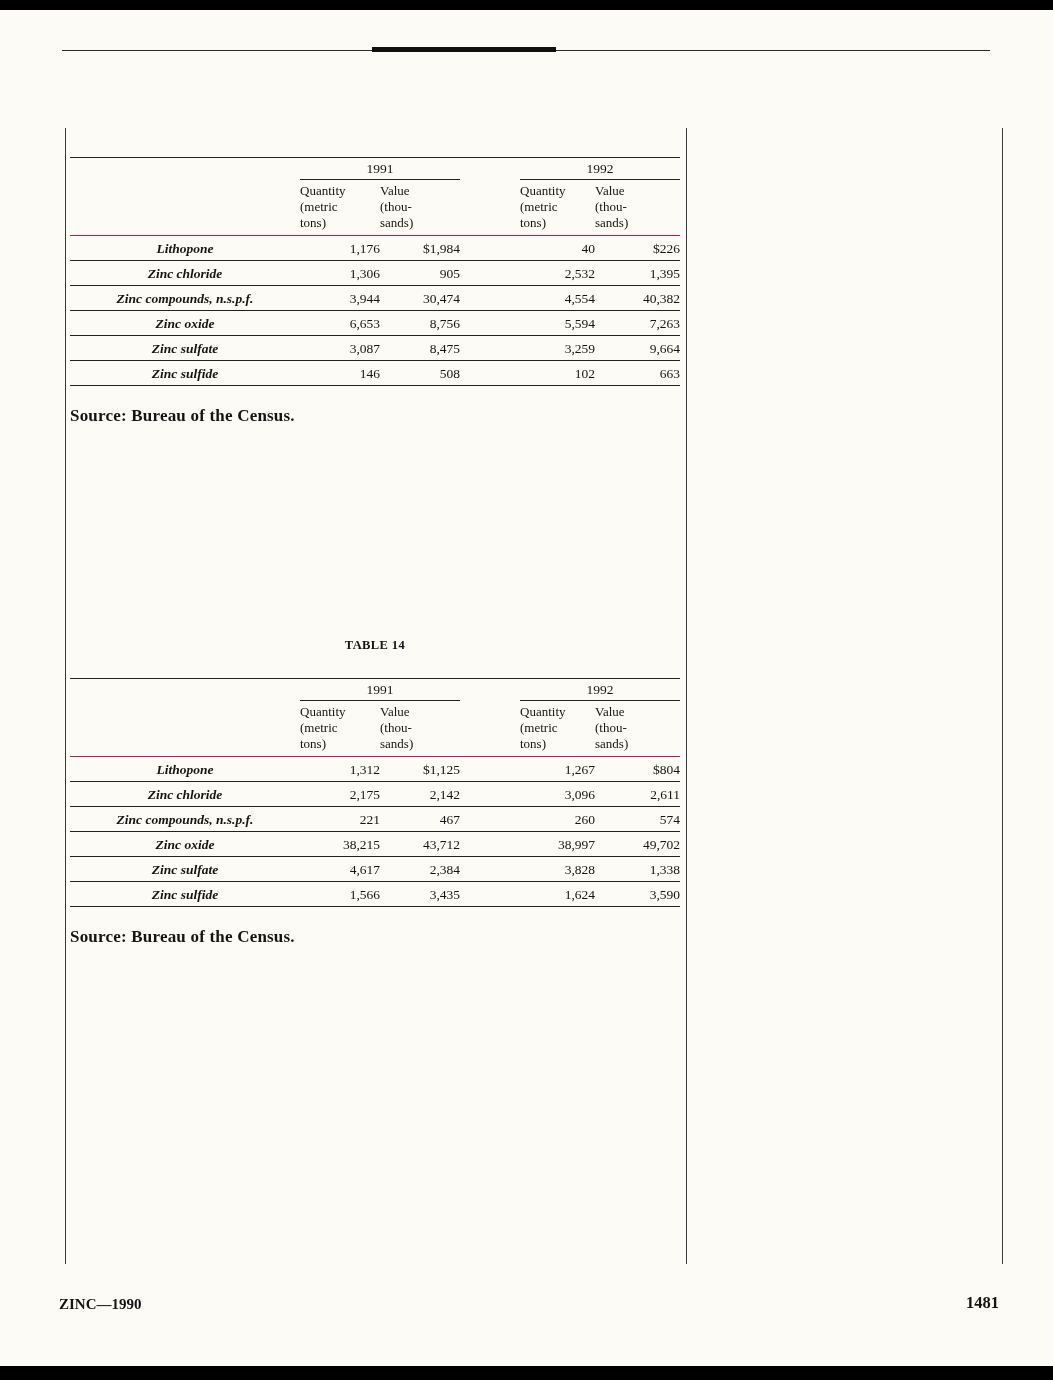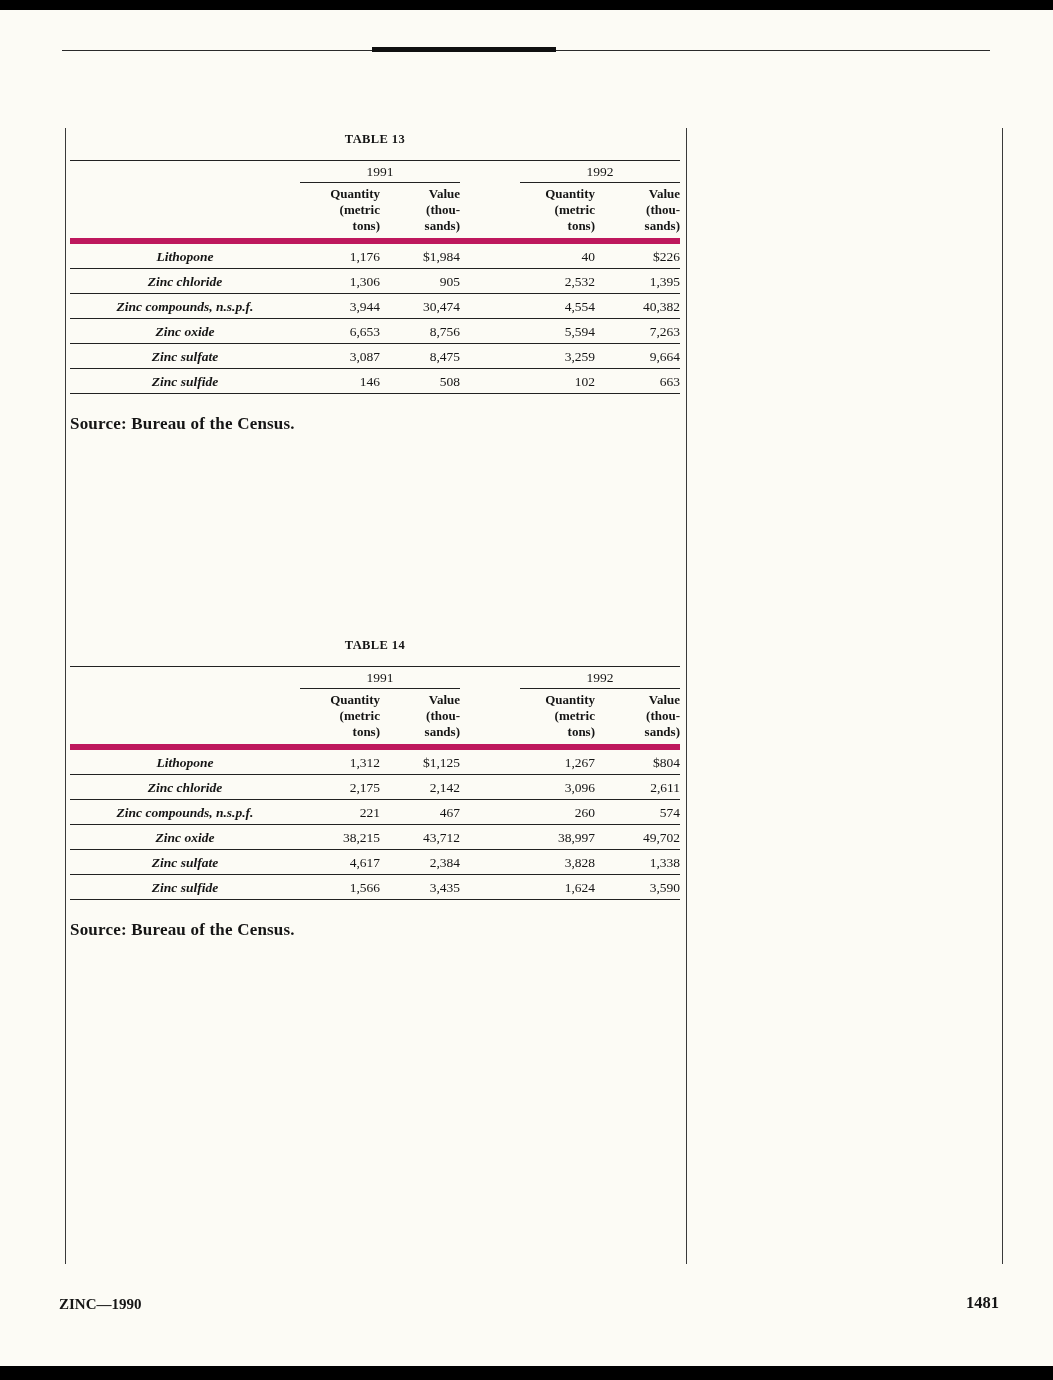--- a/index.html
+++ b/index.html
@@ -18,25 +18,25 @@
   .vrule{position:absolute;top:128px;height:1136px;width:1px;background:#3a3a3a;}
   .vrule.left{left:65px;}
   .vrule.mid{left:686px;}
   .vrule.right{left:1002px;}
 
   .table-block{position:absolute;left:70px;width:610px;}
   #table13{top:132px;}
   #table14{top:638px;}
   .tbl-label{text-align:center;font-size:12.5px;font-weight:bold;letter-spacing:.4px;}
   .tbl-title{text-align:center;font-size:16.5px;line-height:21px;font-weight:bold;white-space:pre-line;margin-top:2px;letter-spacing:.2px;}
-  table.data{border-collapse:collapse;width:100%;margin-top:13px;table-layout:fixed;}
+  table.data{border-collapse:collapse;width:100%;margin-top:25px;table-layout:fixed;}
   table.data td{padding:0;font-size:13.5px;vertical-align:bottom;}
   tr.years td{border-top:1px solid #222;text-align:center;padding-top:3px;padding-bottom:2px;}
   tr.years td.yr{border-bottom:1px solid #222;}
-  tr.colhead td{border-bottom:6px solid #be185d;text-align:right;font-size:13px;line-height:16px;white-space:pre-line;padding-top:3px;padding-bottom:4px;font-weight:bold;}
+  tr.colhead td{border-bottom:1px solid #be185d;text-align:left;font-size:13px;line-height:16px;white-space:pre-line;padding-top:3px;padding-bottom:4px;}
   tr.datarow td{border-bottom:1px solid #222;height:21px;padding-bottom:3px;}
   td.lbl{text-align:center;font-weight:bold;font-style:italic;}
   td.num{text-align:right;}
   td.q91{padding-right:20px;}
   td.v91{padding-right:4px;}
   td.q92{padding-right:14px;}
   td.v92{padding-right:1px;}
   .source{font-size:17px;font-weight:bold;margin-top:20px;letter-spacing:.2px;}
 
   .footer{position:absolute;font-weight:bold;}
@@ -47,21 +47,20 @@
 <body>
 
 <div class="scan-bar top"></div>
 <div class="top-rule"></div>
 <div class="top-rule-thick"></div>
 <div class="vrule left"></div>
 <div class="vrule mid"></div>
 <div class="vrule right"></div>
 
 <section class="table-block" id="table13">
-  <div class="tbl-label">TABLE 13</div>
   <table class="data">
     <colgroup>
       <col style="width:230px">
         <col style="width:80px">
         <col style="width:80px">
         <col style="width:60px">
         <col style="width:75px">
         <col style="width:85px">
     </colgroup>
     <tbody>

